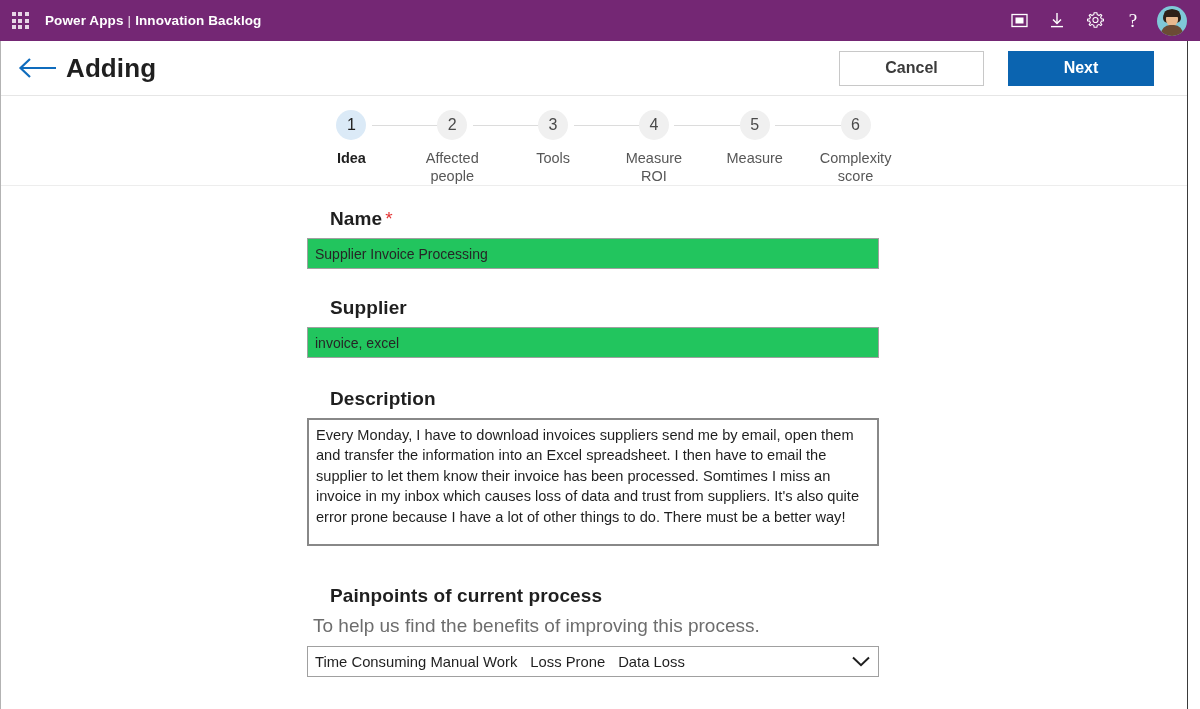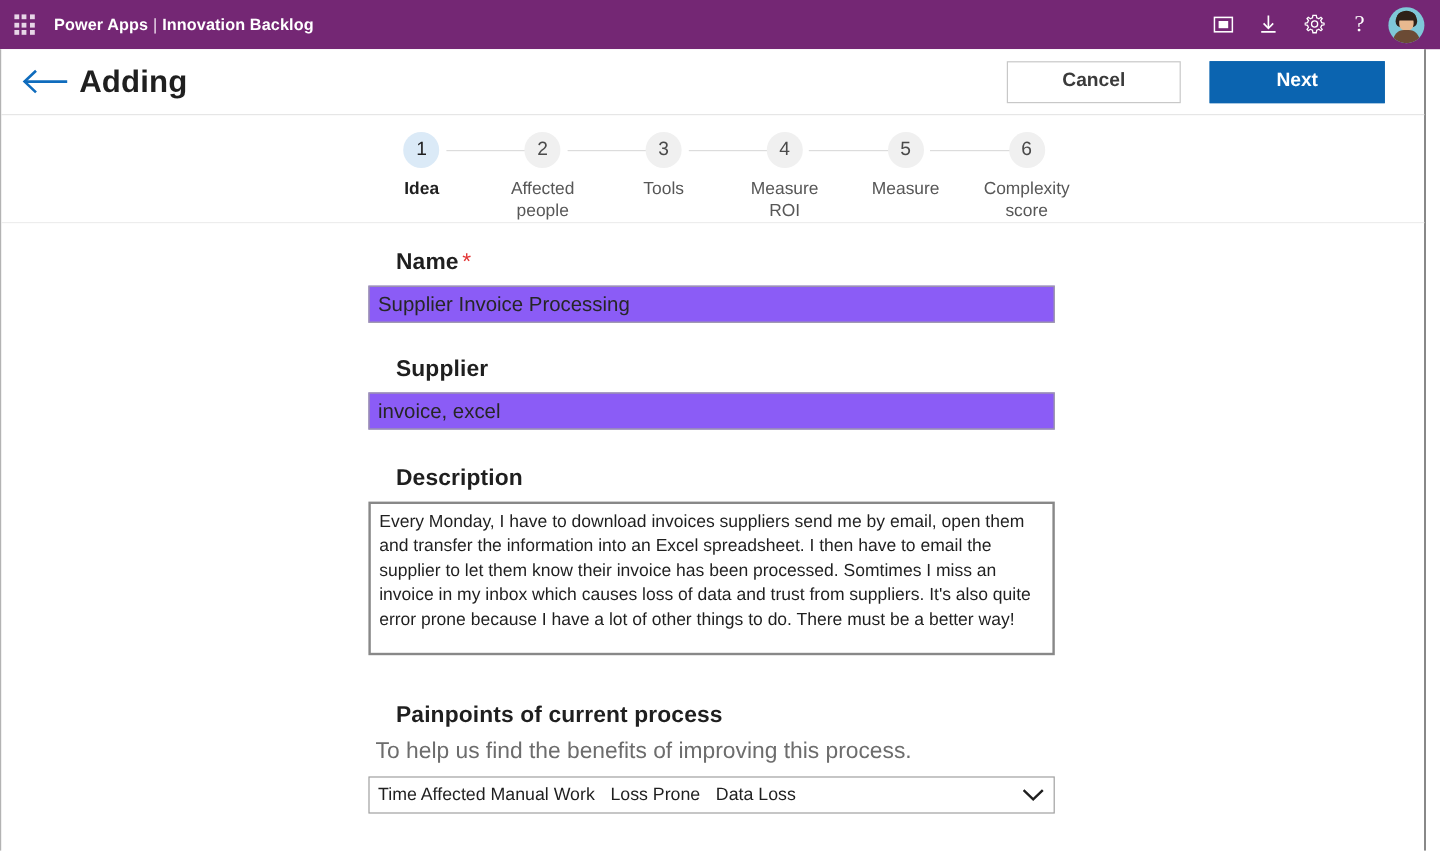--- a/index.html
+++ b/index.html
@@ -285,23 +285,23 @@
   }
   .field-help {
     font-size: 19px;
     color: #6d6d6d;
     margin: 4px 0 9px 6px;
   }
   .text-input {
     width: 572px;
     height: 31px;
     border: 1px solid #a0a0a0;
-    background: #8b5cf6;
+    background: #22c55e;
     font-family: "Liberation Sans", sans-serif;
-    font-size: 17px;
+    font-size: 14px;
     color: #262626;
     padding: 0 7px;
     outline: none;
     display: flex;
     align-items: center;
   }
   .textarea {
     width: 572px;
     height: 128px;
     border: 2px solid #888888;
@@ -487,21 +487,21 @@
         <textarea class="textarea" style="">Every Monday, I have to download invoices suppliers send me by email, open them and transfer the information into an Excel spreadsheet. I then have to email the supplier to let them know their invoice has been processed. Somtimes I miss an invoice in my inbox which causes loss of data and trust from suppliers. It's also quite error prone because I have a lot of other things to do. There must be a better way!</textarea>
       </div>
 
       <div class="gap-37"></div>
 
       <div class="field">
         <div class="field-label">Painpoints of current process</div>
         <div class="field-help">To help us find the benefits of improving this process.</div>
         <div class="combo">
           <div class="combo-values">
-            <span>Time Affected Manual Work</span>
+            <span>Time Consuming Manual Work</span>
             <span>Loss Prone</span>
             <span>Data Loss</span>
           </div>
           <div class="combo-chevron">
             <svg width="20" height="13" viewBox="0 0 20 13" fill="none" aria-hidden="true">
               <path d="M2 2.5 L10 10.2 L18 2.5" stroke="#1f1f1f" stroke-width="2" fill="none"></path>
             </svg>
           </div>
         </div>
       </div>

